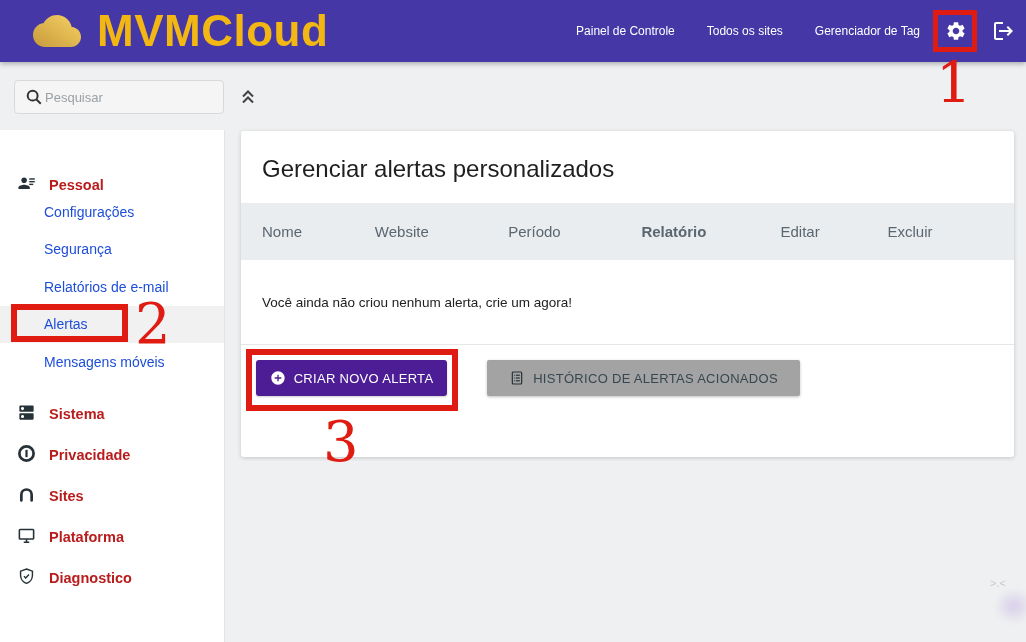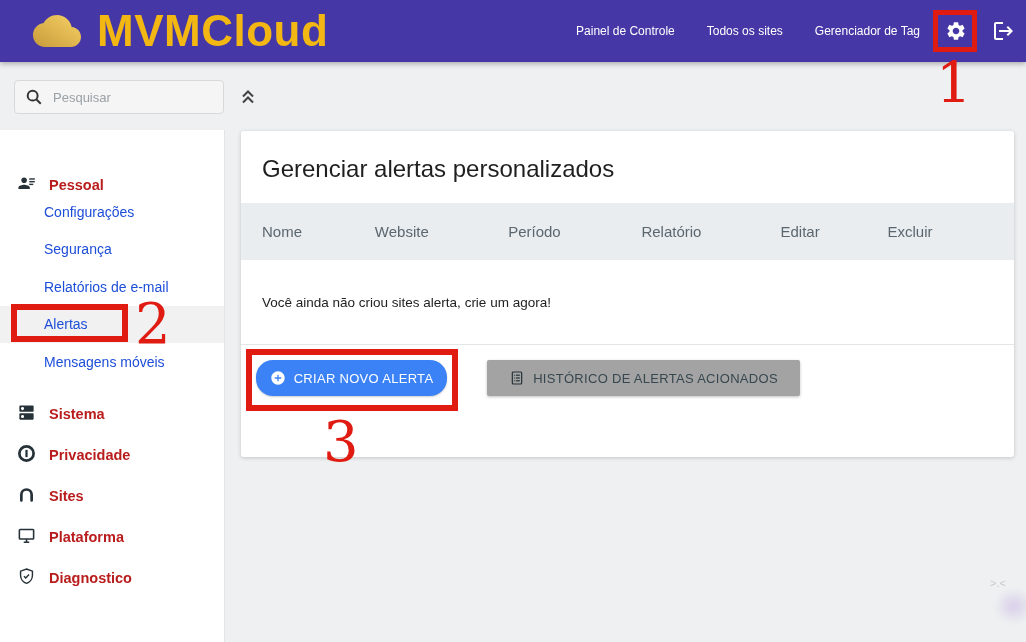--- a/index.html
+++ b/index.html
@@ -15,21 +15,21 @@
   .nav{position:absolute;right:106px;top:0;height:62px;display:flex;align-items:center;gap:32px;}
   .nav-item{color:#ffffff;font-size:12px;white-space:nowrap;cursor:pointer;}
   .icon-btn{position:absolute;top:19px;width:24px;height:24px;display:flex;align-items:center;
             justify-content:center;cursor:pointer;background:none;border:none;padding:0;}
   .gear-pos{left:944px;}
   .logout-pos{left:991px;}
 
   
   .search-wrap{position:absolute;left:14px;top:80px;width:210px;height:34px;background:#f5f5f5;
                border:1px solid #d9d9d9;border-radius:4px;display:flex;align-items:center;
-               gap:8px;padding:0 10px;box-sizing:border-box;}
+               gap:0;padding:0 10px;box-sizing:border-box;}
   .search-wrap input{border:none;outline:none;background:transparent;width:100%;
                font-size:13px;color:#444;font-family:"Liberation Sans",sans-serif;}
   .search-wrap input::placeholder{color:#9aa0a6;}
   .collapse-btn{position:absolute;left:238px;top:86px;width:20px;height:20px;cursor:pointer;
                 background:none;border:none;padding:0;}
 
   
   .sidebar{position:absolute;left:0;top:130px;width:225px;height:512px;background:#ffffff;
            border-right:1px solid #e4e4e4;box-sizing:border-box;padding-top:22px;z-index:2;}
   .side-cat{height:41px;display:flex;align-items:flex-end;gap:13px;padding-left:17px;
@@ -39,29 +39,29 @@
              font-size:14px;color:#1d4ed8;cursor:pointer;}
   .side-item.active{background:#f1f1f1;}
 
   
   .card{position:absolute;left:241px;top:131px;width:773px;height:326px;background:#ffffff;
         border-radius:3px;box-shadow:0 1px 4px rgba(0,0,0,.18);z-index:2;}
   .card-title{position:absolute;left:21px;top:24px;font-size:24px;color:#1f1f1f;font-weight:400;}
   .table-head{position:absolute;left:0;top:72px;width:100%;height:57px;background:#eaedef;
               display:flex;align-items:center;padding-left:21px;box-sizing:border-box;}
   .col{font-size:15px;color:#5b6770;}
-  .c0{width:116px;}.c1{width:137px;}.c2{width:137px;}.c3{width:143px;}.c4{width:110px;}.c5{width:130px;}
+  .c0{width:116px;}.c1{width:137px;}.c2{width:137px;}.c3{width:143px;font-weight:bold;}.c4{width:110px;}.c5{width:130px;}
   .empty-row{position:absolute;left:0;top:129px;width:100%;height:85px;border-bottom:1px solid #e6e6e6;
              display:flex;align-items:center;padding-left:21px;box-sizing:border-box;
              font-size:13.5px;color:#222;}
   .btn{display:flex;align-items:center;justify-content:center;gap:8px;border:none;cursor:pointer;
        font-family:"Liberation Sans",sans-serif;font-size:13px;letter-spacing:.3px;height:36px;
        border-radius:3px;box-sizing:border-box;}
-  .btn-green{position:absolute;left:15px;top:229px;width:191px;background:#3b82f6;color:#ffffff;
-             box-shadow:0 1px 2px rgba(0,0,0,.2);border-radius:17px;}
+  .btn-green{position:absolute;left:15px;top:229px;width:191px;background:#4c1d95;color:#ffffff;
+             box-shadow:0 1px 2px rgba(0,0,0,.2);}
   .btn-white{position:absolute;left:246px;top:229px;width:313px;background:#a3a3a3;color:#37474f;
              box-shadow:0 1px 3px rgba(0,0,0,.25);border-radius:2px;}
 
   
   .redbox{position:absolute;border:6px solid #E01B12;box-sizing:border-box;z-index:10;pointer-events:none;}
   .redbox1{left:933px;top:10px;width:44px;height:42px;border-width:5px;}
   .redbox2{left:11px;top:304px;width:117px;height:38px;}
   .redbox3{left:246px;top:349px;width:212px;height:62px;}
   .rednum{position:absolute;color:#E01B12;font-family:"DejaVu Serif",serif;font-size:56px;
           line-height:1;z-index:10;pointer-events:none;}
@@ -224,21 +224,21 @@
     <div class="table-head">
       <span class="col c0">Nome</span>
       <span class="col c1">Website</span>
       <span class="col c2">Período</span>
       <span class="col c3">Relatório</span>
       <span class="col c4">Editar</span>
       <span class="col c5">Excluir</span>
     </div>
 
     <div class="empty-row">
-      <span>Você ainda não criou sites alerta, crie um agora!</span>
+      <span>Você ainda não criou nenhum alerta, crie um agora!</span>
     </div>
 
     <button class="btn btn-green">
       <span style="display:flex;">
         <svg width="16" height="16" viewBox="0 0 24 24" fill="#ffffff">
           <path d="M12 2C6.48 2 2 6.48 2 12s4.48 10 10 10 10-4.48 10-10S17.52 2 12 2zm5 11h-4v4h-2v-4H7v-2h4V7h2v4h4v2z"></path>
         </svg>
       </span>
       <span>CRIAR NOVO ALERTA</span>
     </button>

